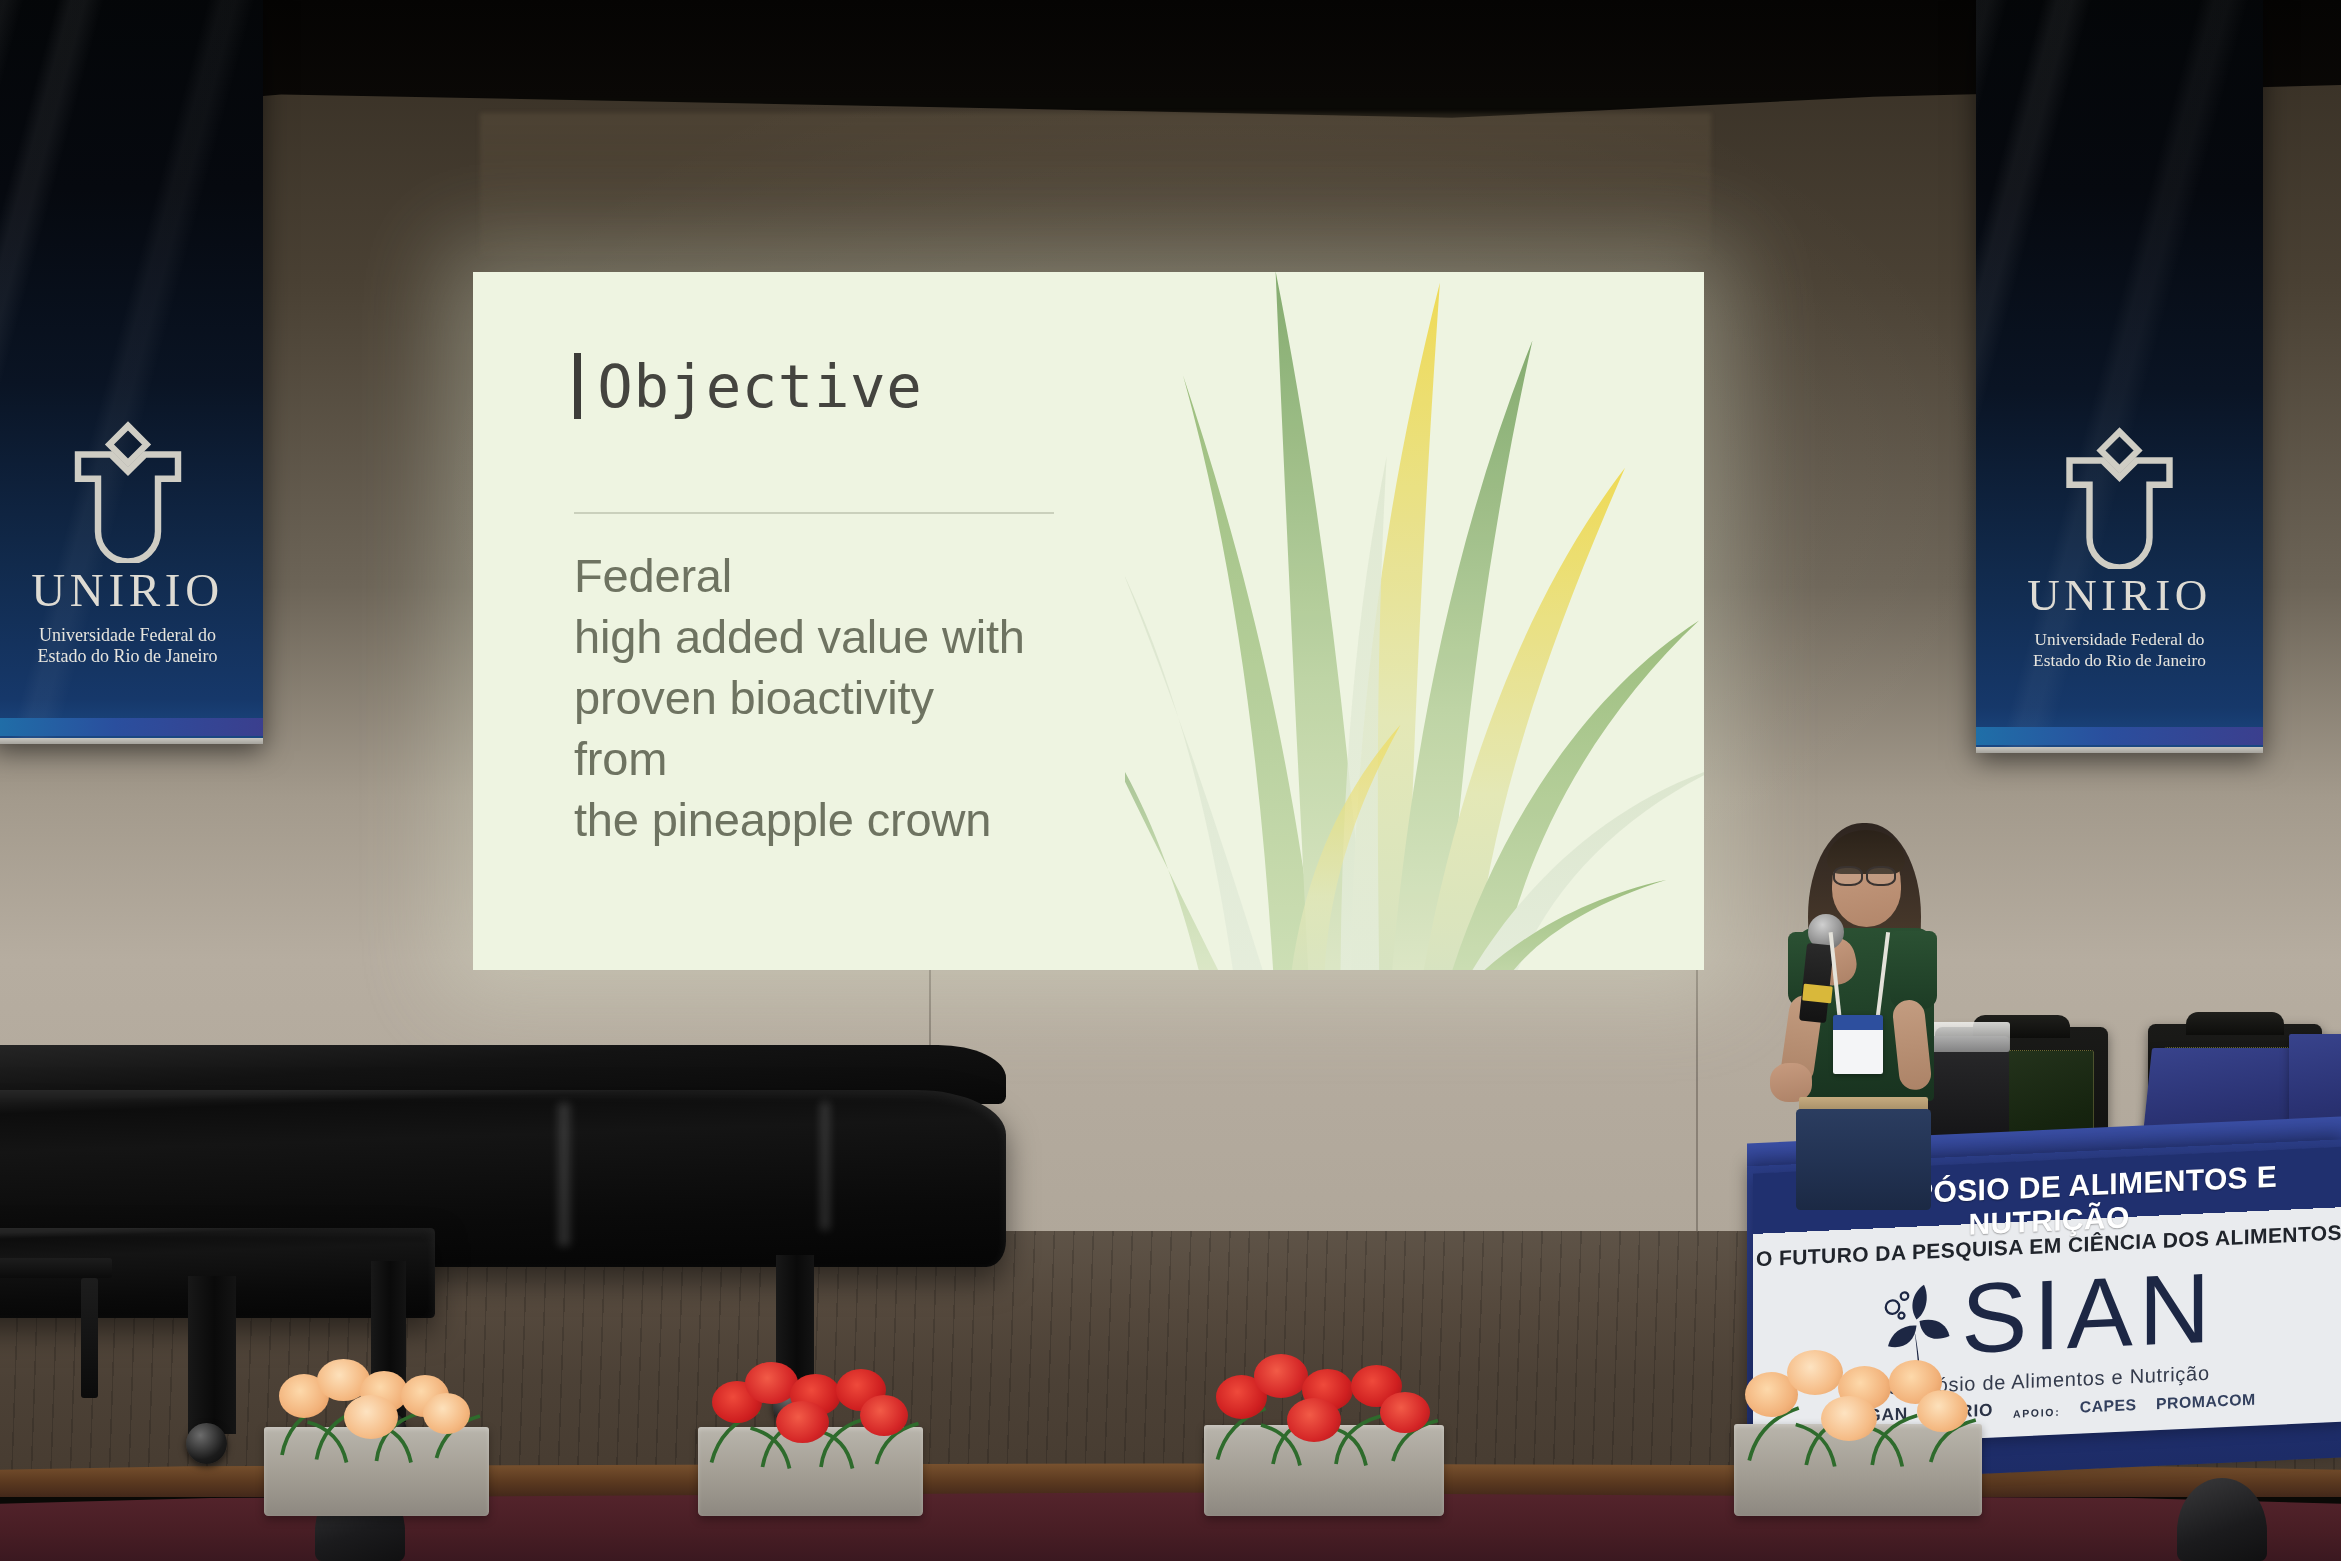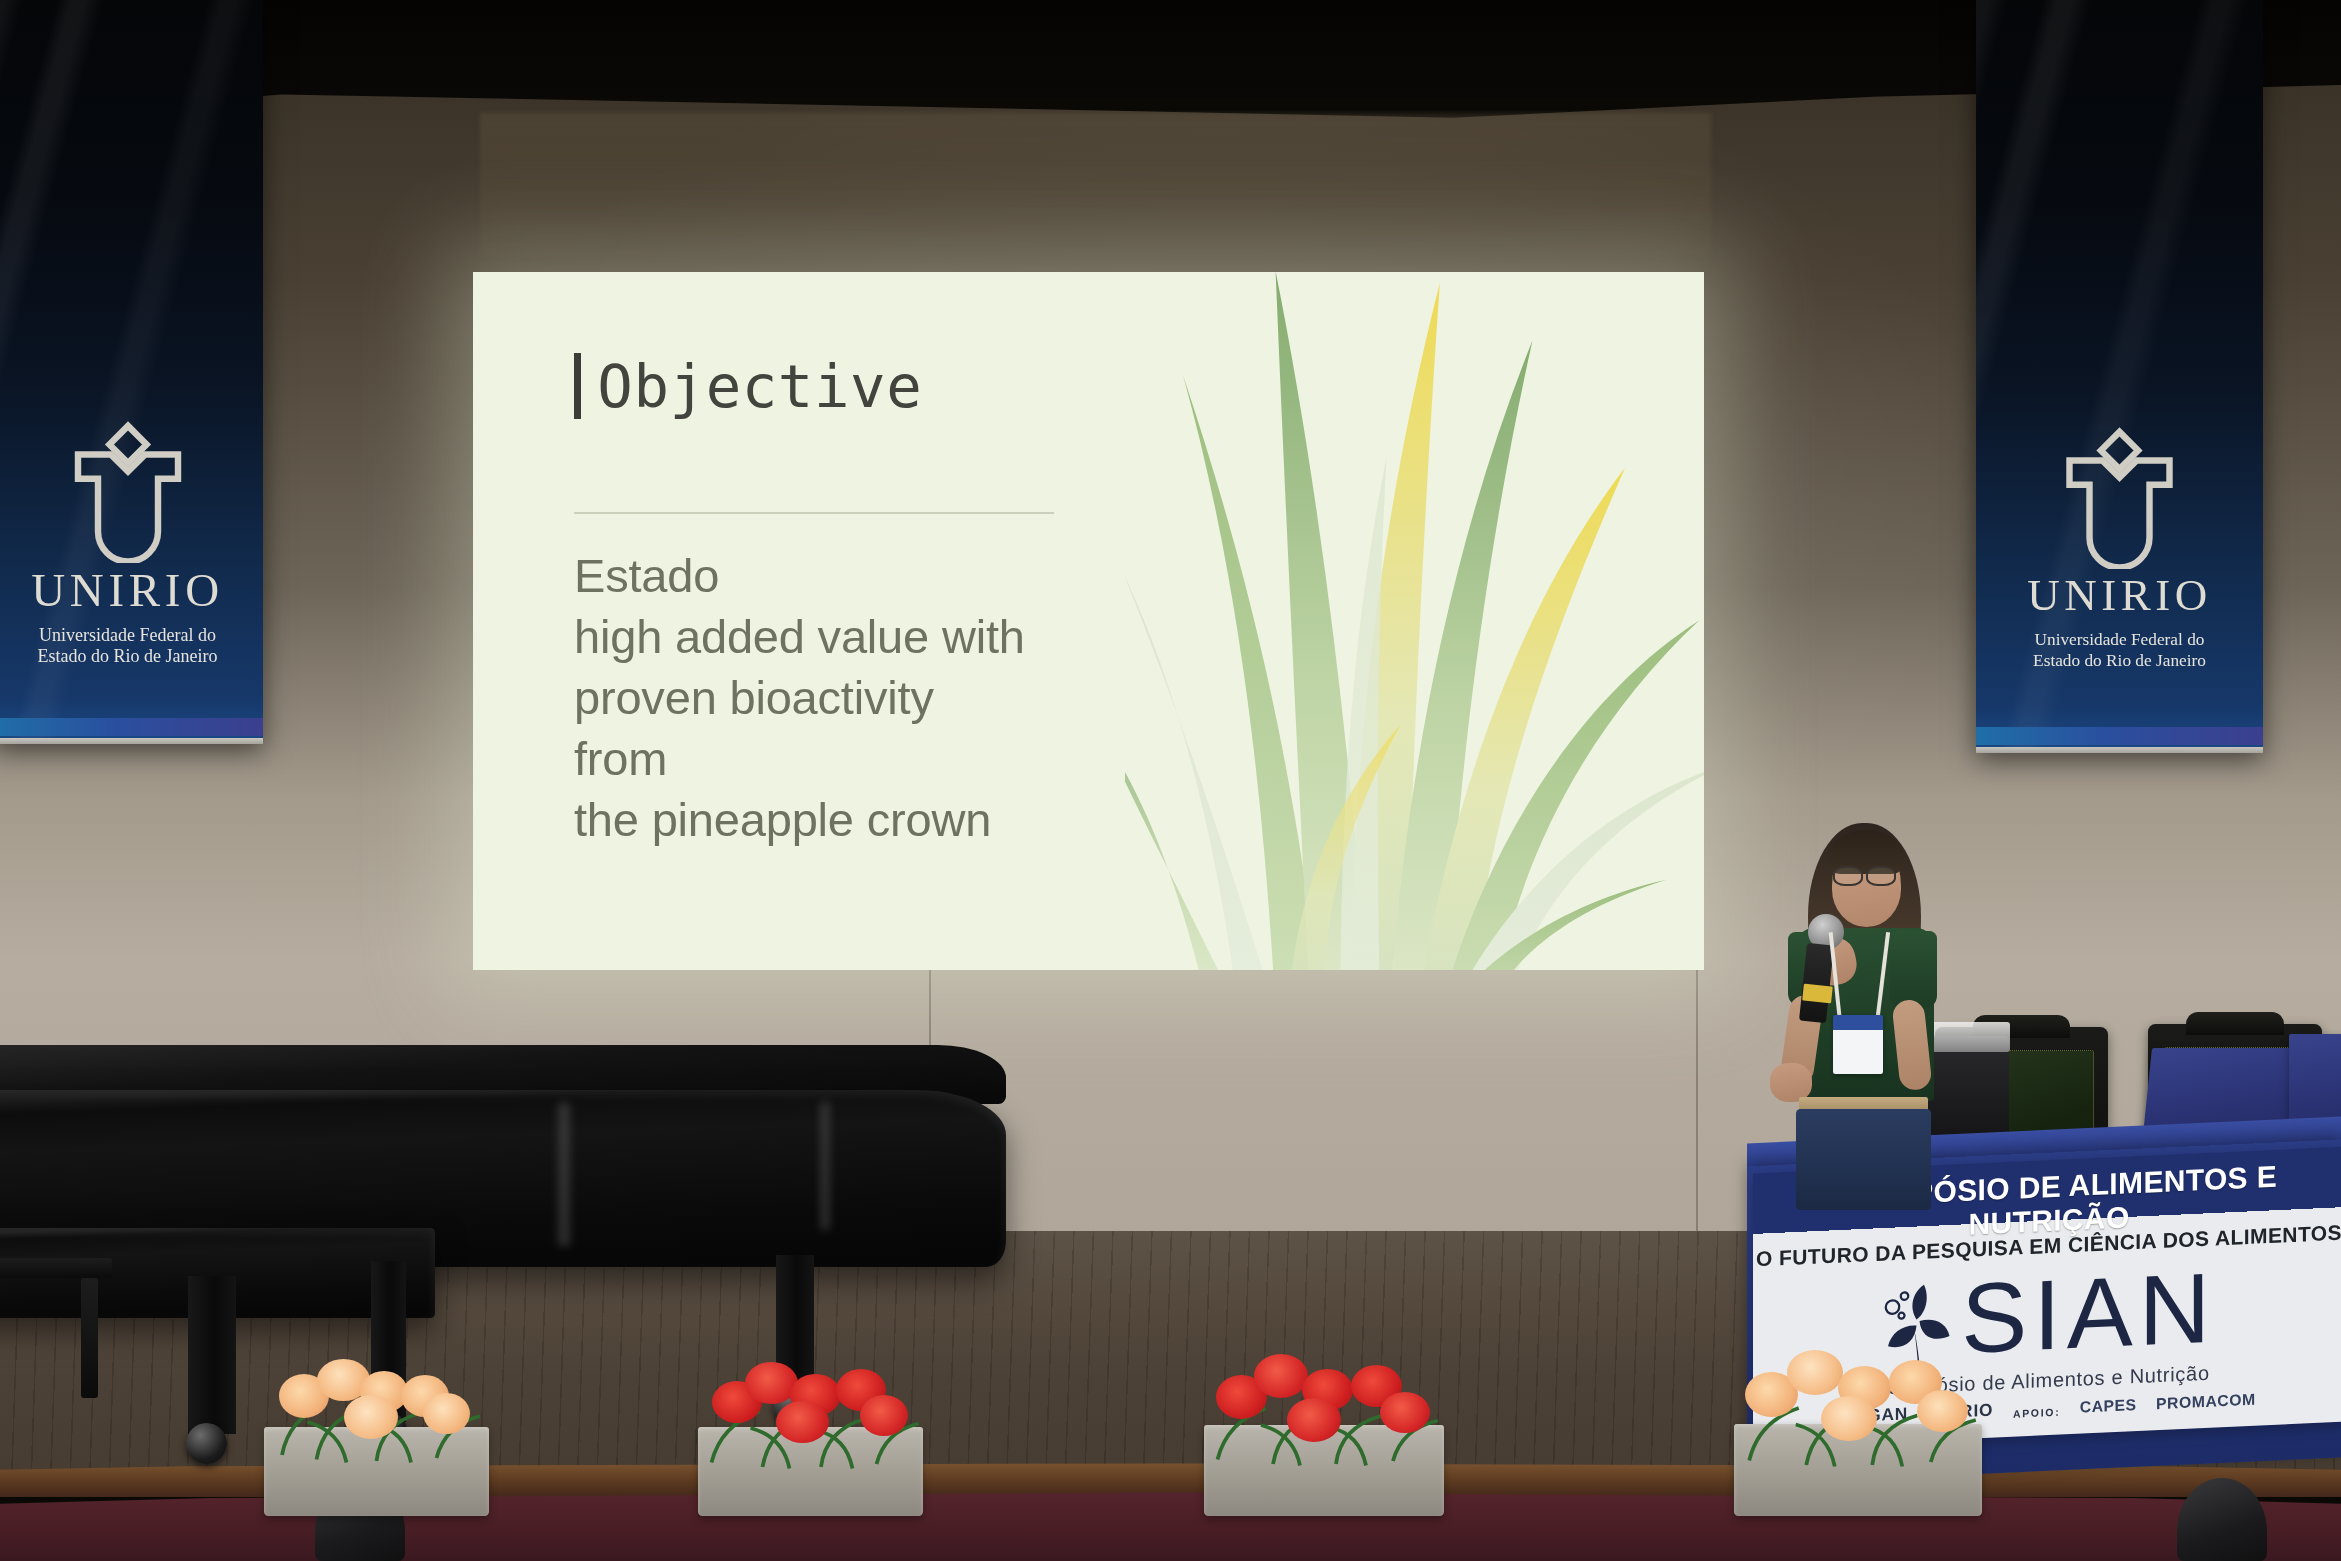--- a/index.html
+++ b/index.html
@@ -310,21 +310,21 @@
   <div class="proj-shadow" style="left:480px; top:113px; width:1231px; height:143px;"></div>
 
   <div class="slide" style="left:473px; top:249px; width:1231px; height:698px;margin-top:23px;">
     <div class="slide-inner">
       <div class="slide-left">
         <div class="slide-title-row">
           <div class="title-bar"></div>
           <div class="slide-title">Objective</div>
         </div>
         <div class="slide-body">
-          <div>Estado</div>
+          <div>Federal</div>
           <div>high added value with</div>
           <div>proven bioactivity from</div>
           <div>the pineapple crown</div>
         </div>
       </div>
       <div class="rule"></div>
 
       <div class="slide-right">
         <svg class="crown" viewBox="0 0 560 700" preserveAspectRatio="xMidYMax meet">
           <defs>

